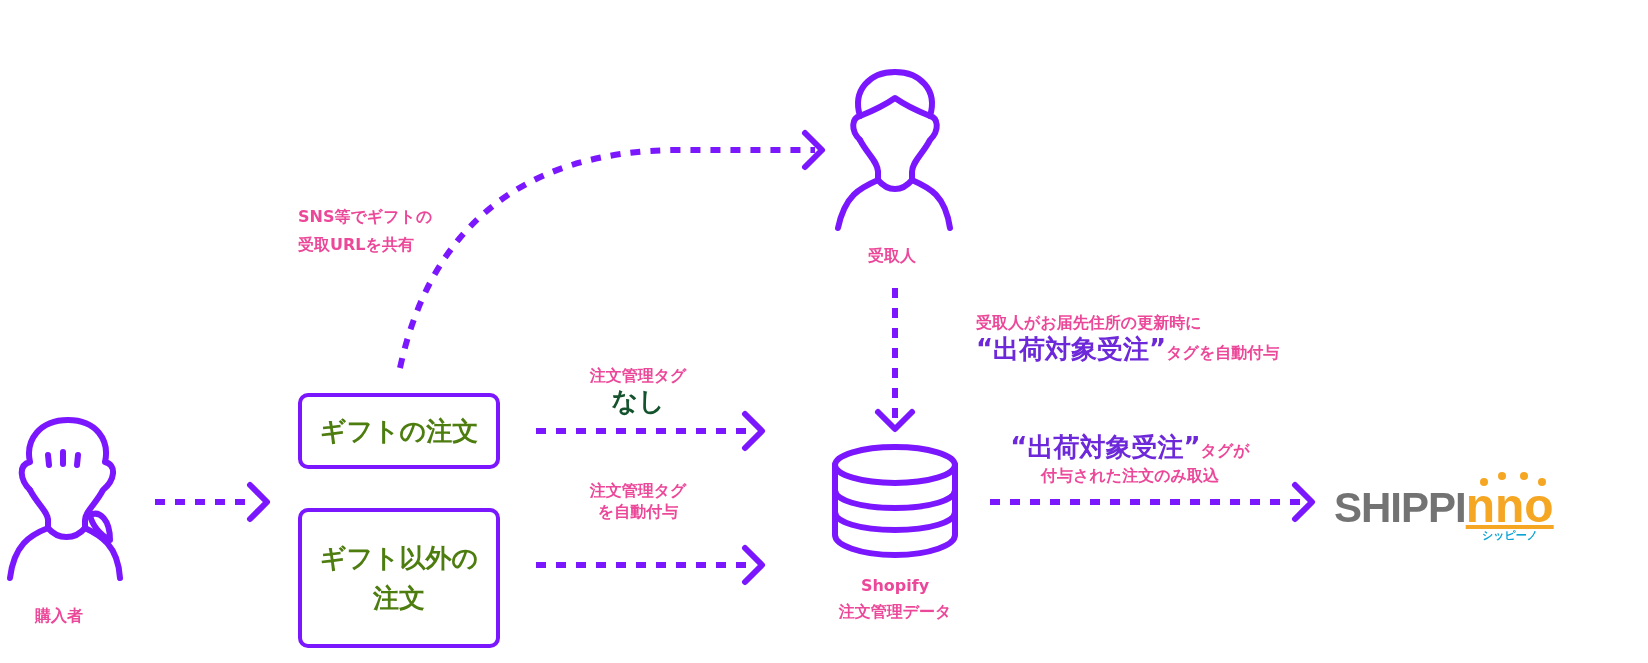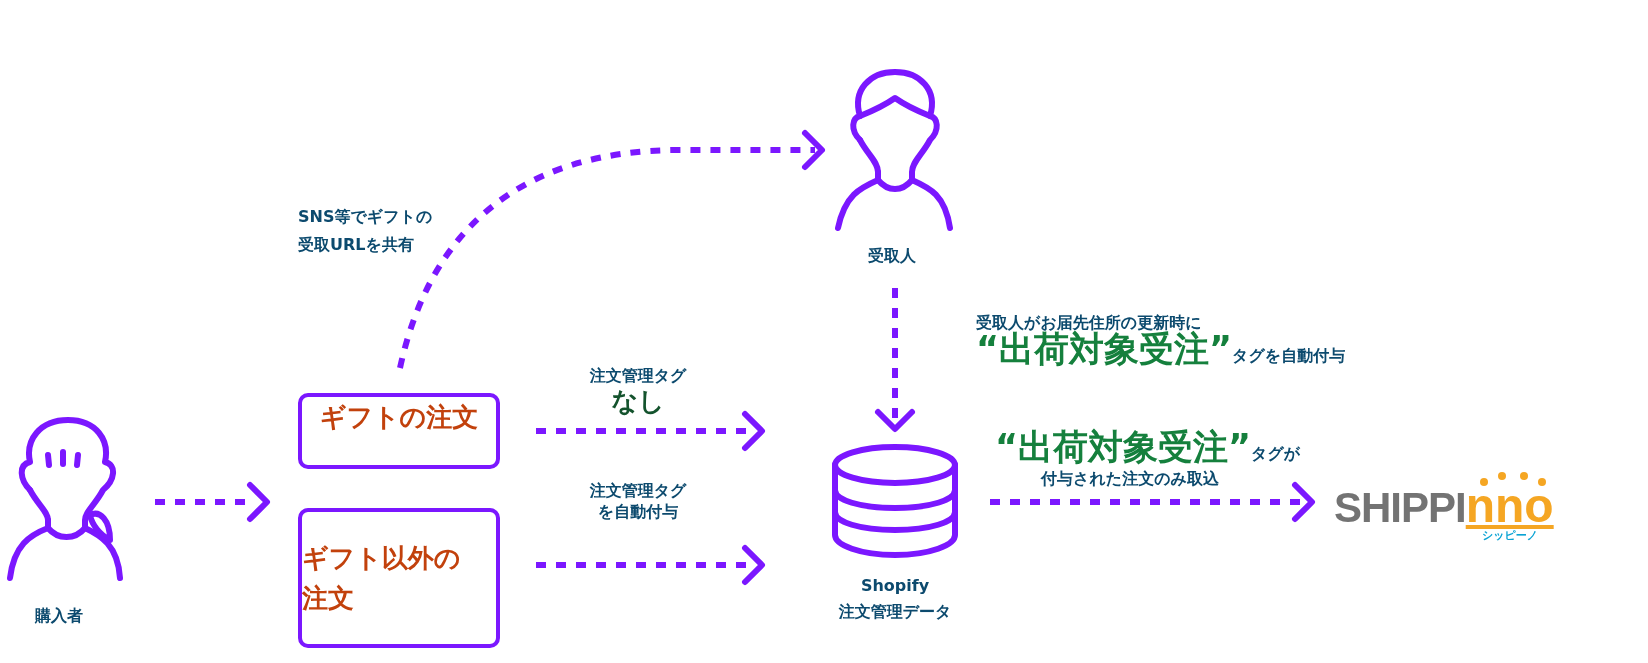--- a/index.html
+++ b/index.html
@@ -1,25 +1,25 @@
 <!DOCTYPE html>
 <html><head>
 <meta charset="utf-8">
 <style>
   html, body { margin: 0; padding: 0; background: #ffffff; }
   body { width: 1648px; height: 663px; position: relative; overflow: hidden;
          font-family: "DejaVu Sans", "Liberation Sans", sans-serif; color: #555555; }
   svg.canvas { position: absolute; left: 0; top: 0; }
   .lbl { position: absolute; white-space: nowrap; font-weight: bold; }
-  .small { font-size: 16px; color: #0c4a6e; }
+  .small { font-size: 16px; color: #ec4899; }
   .center { text-align: center; }
   .box { position: absolute; border: 4px solid #7B17FF; border-radius: 10px; box-sizing: border-box;
-         display: flex; align-items: flex-start; justify-content: center; text-align: center;
-         color: #c2410c; font-size: 26px; font-weight: bold; line-height: 40px; }
-  .big-purple { color: #15803d; font-size: 35px; font-weight: bold; }
+         display: flex; align-items: center; justify-content: center; text-align: center;
+         color: #4d7c0f; font-size: 26px; font-weight: bold; line-height: 40px; }
+  .big-purple { color: #6d28d9; font-size: 26px; font-weight: bold; }
   .big-gray { color: #14532d; font-size: 26px; font-weight: bold; }
   .logo { position: absolute; font-family: "Liberation Sans", sans-serif; font-weight: bold; }
 </style>
 </head>
 <body>
 
 <svg class="canvas" width="1648" height="663" viewBox="0 0 1648 663">
   <g fill="none" stroke="#7B17FF" stroke-width="6" stroke-linecap="round" stroke-linejoin="round">
 
     <g>

